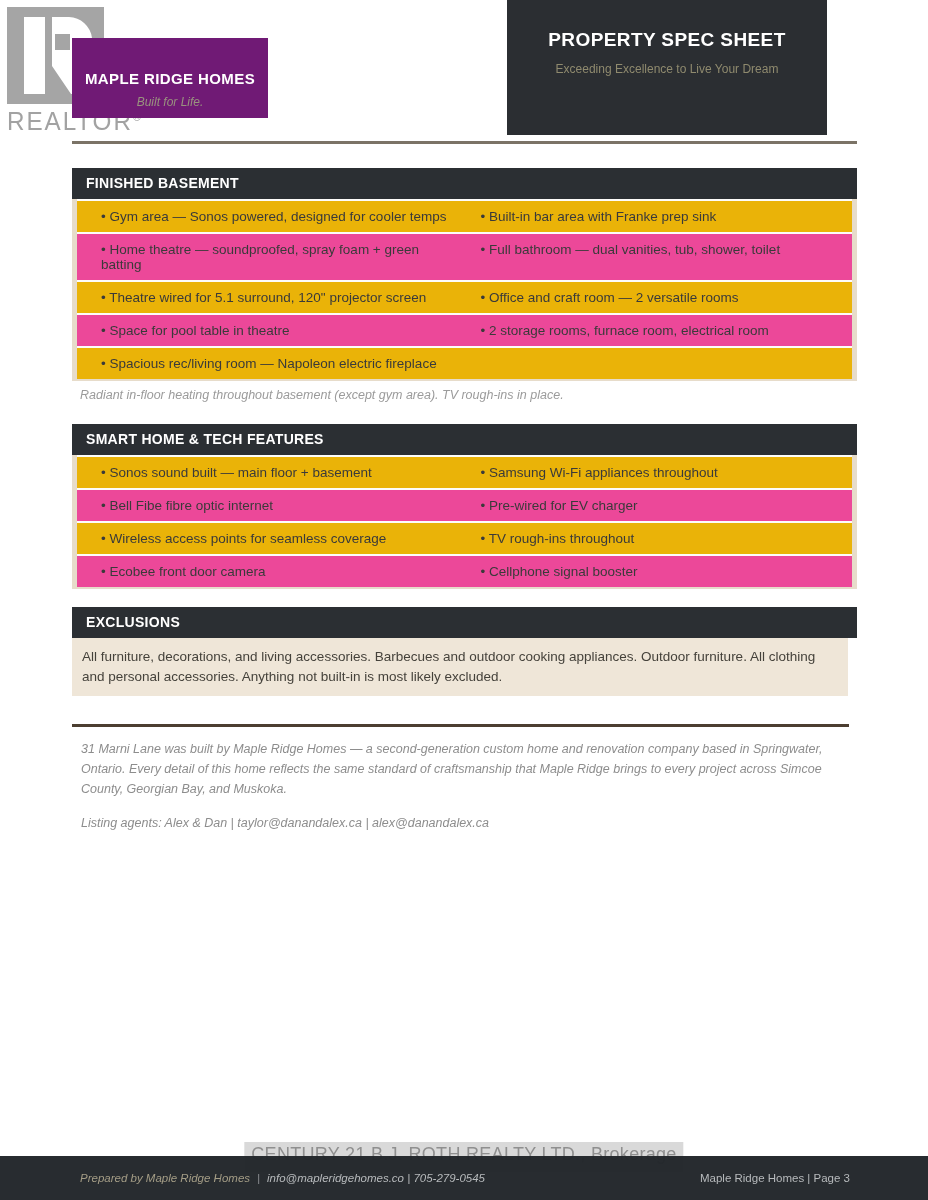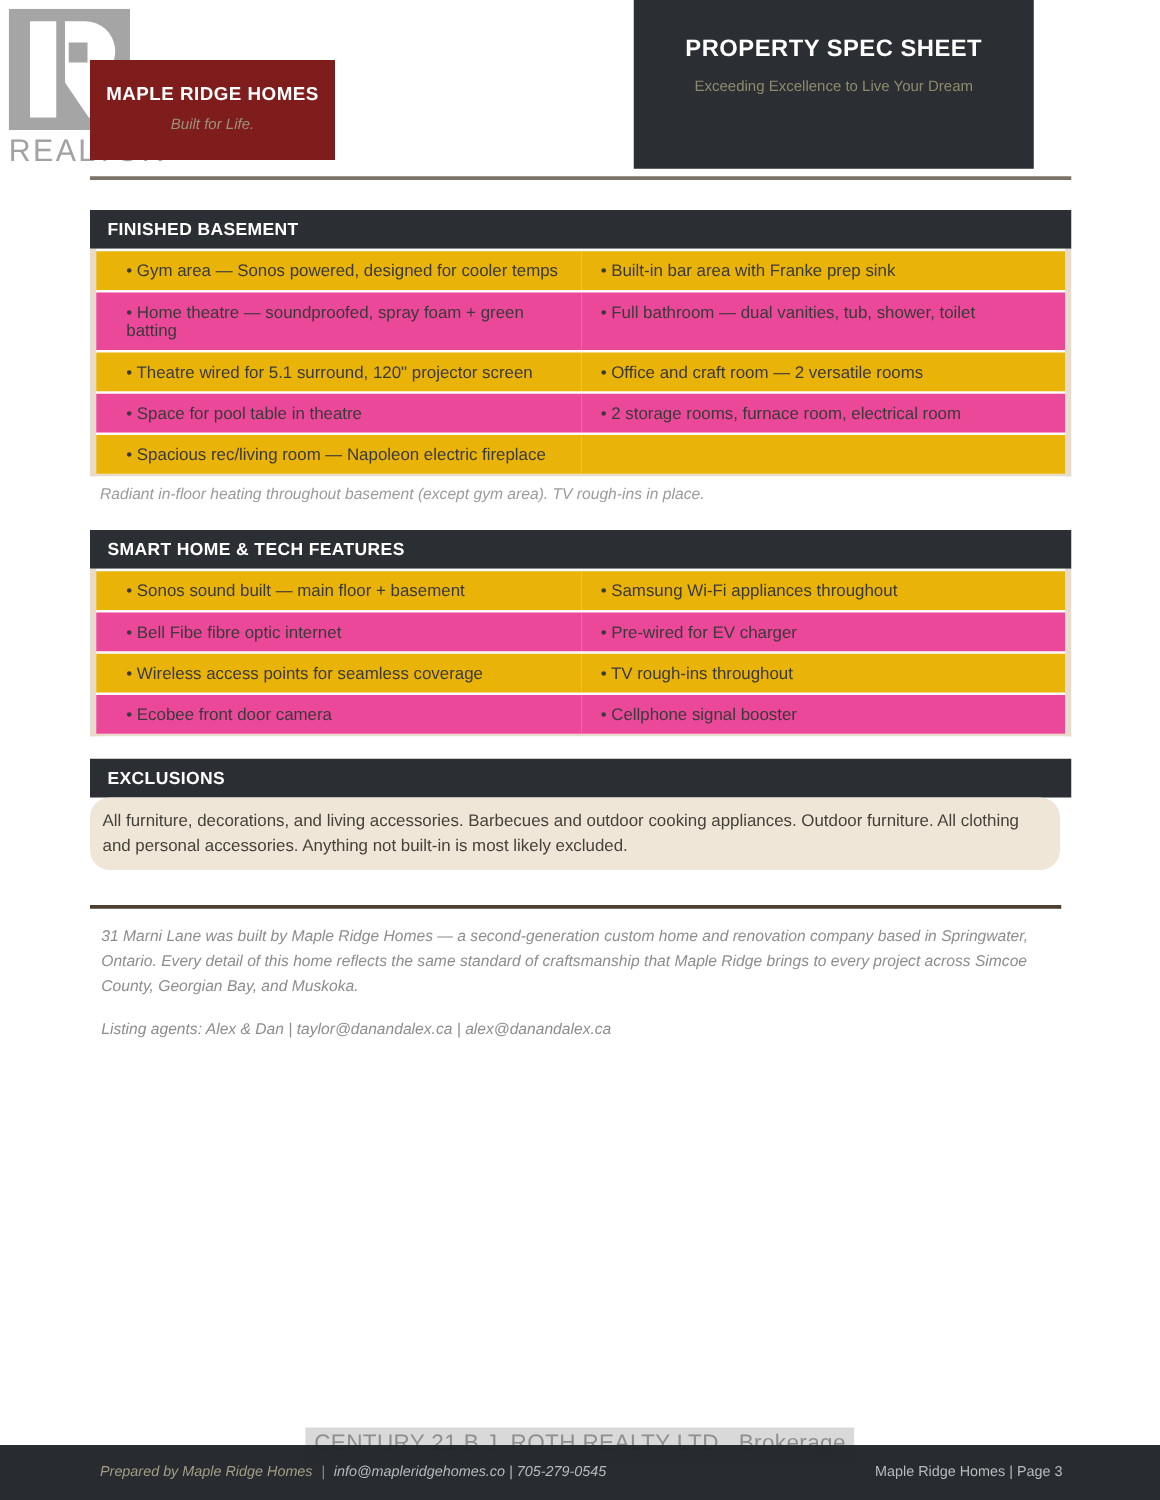--- a/index.html
+++ b/index.html
@@ -12,23 +12,23 @@
   .masthead{position:absolute;left:0;top:0;width:928px;height:145px;}
   .logo-block{position:absolute;left:7px;top:7px;width:115px;z-index:1;}
   .logo-square{width:97px;height:97px;display:block;}
   .realtor-word{
     color:#a2a2a2;font-size:25px;letter-spacing:2px;margin-top:3px;
     font-family:"Liberation Sans",sans-serif;white-space:nowrap;
     transform:scaleX(.97);transform-origin:left;
   }
   .realtor-word sup{font-size:11px;}
   .maple-box{
-    position:absolute;left:72px;top:48px;width:196px;height:80px;
-    background:#7f1d1d;color:#fff;text-align:center;z-index:2;
-    box-sizing:border-box;padding-top:19px;
+    position:absolute;left:72px;top:38px;width:196px;height:80px;
+    background:#701a75;color:#fff;text-align:center;z-index:2;
+    box-sizing:border-box;padding-top:32px;
   }
   .maple-title{font-size:15px;font-weight:bold;letter-spacing:.4px;}
   .maple-tagline{font-size:12px;font-style:italic;color:#99927f;margin-top:8px;}
   .spec-box{
     position:absolute;left:507px;top:0;width:320px;height:135px;
     background:#2b2e32;color:#fff;text-align:center;
     box-sizing:border-box;padding-top:29px;z-index:2;
   }
   .spec-title{font-size:19px;font-weight:bold;letter-spacing:.4px;}
   .spec-address{font-size:13.5px;color:#d8d9da;margin-top:10px;}
@@ -55,21 +55,21 @@
   .cell.bulleted::before{content:"• ";}
   .cell.right-col{padding-left:16px;}
   .section-note{
     font-style:italic;color:#9b9b9b;font-size:12.5px;
     margin:7px 0 0 8px;line-height:15px;
   }
   .gap21{height:21px;}
   .gap18{height:18px;}
   .exclusions-body{
     background:#efe6d8;color:#45423b;font-size:13.5px;line-height:1.45;
-    padding:9px 12px 10px 10px;margin-right:9px;border-radius:16px;
+    padding:9px 12px 10px 10px;margin-right:9px;
   }
   .rule-bottom{margin-top:28px;height:3px;background:#4c3e31;width:777px;}
   .outro{
     font-style:italic;color:#8d8d8d;font-size:12.5px;line-height:1.6;
     margin:12px 0 0 9px;width:768px;
   }
   .agents{
     font-style:italic;color:#8d8d8d;font-size:12.5px;
     margin:17px 0 0 9px;
   }

